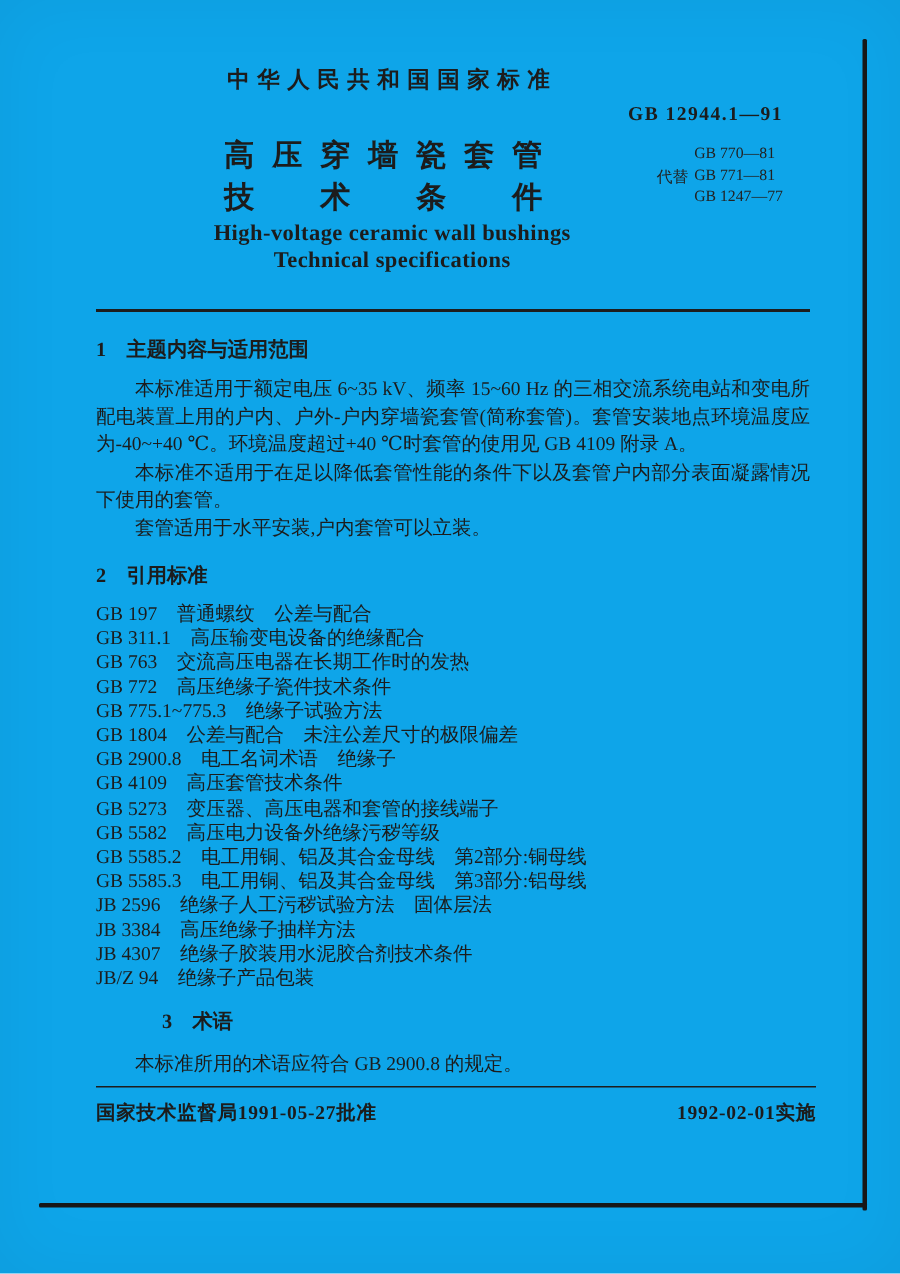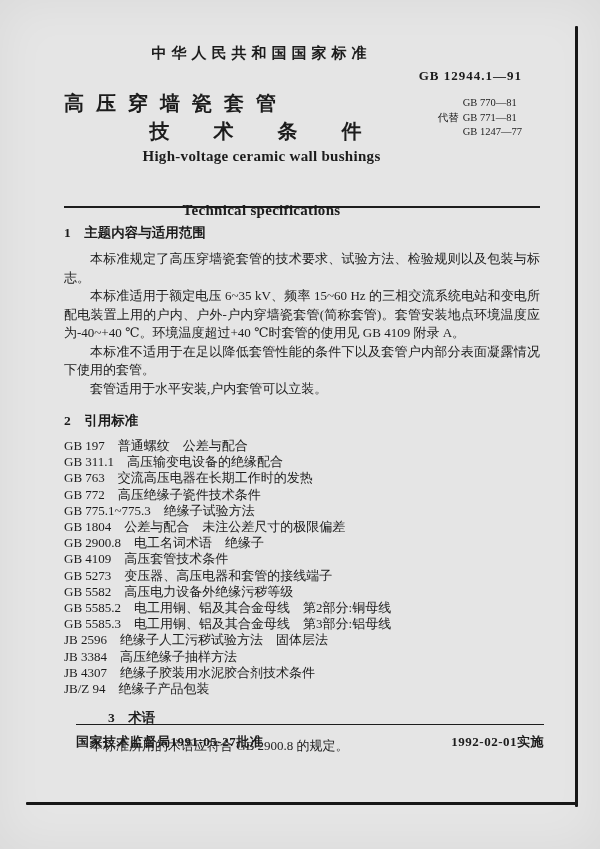--- a/index.html
+++ b/index.html
@@ -1,79 +1,79 @@
 <!DOCTYPE html>
 <html><head>
 <meta charset="utf-8">
 <style>
   html,body { margin:0; padding:0; background:#ffffff; }
   .page {
     position:relative;
     width:600px; height:849px;
-    background:#e5e5e5;
+    background:#0ea5e9;
     box-shadow: inset 0 0 50px rgba(0,0,0,0.05);
     font-family:"Liberation Serif","DejaVu Serif",serif;
     color:#1c1c1c;
     overflow:hidden;
   }
   .content { padding:44px 60px 0 64px; }
 
   
   .header { position:relative; height:150px; }
   .std-label {
     position:absolute; top:0; left:0; width:395px;
     text-align:center; font-weight:bold; font-size:15px; letter-spacing:5px;
     white-space:nowrap;
   }
   .std-number {
     position:absolute; top:24px; right:18px;
     font-size:13px; font-weight:bold; letter-spacing:1px;
   }
   .title-cn-1 {
     position:absolute; top:46px; left:0; width:395px;
-    text-align:left; font-size:20px; font-weight:bold; letter-spacing:12px;
+    text-align:center; font-size:20px; font-weight:bold; letter-spacing:12px;
     white-space:nowrap;
   }
   .title-cn-2 {
     position:absolute; top:74px; left:0; width:395px;
     text-align:center; font-size:20px; font-weight:bold; letter-spacing:12px;
     white-space:nowrap;
   }
   .replaces {
     position:absolute; top:52px; right:18px;
     display:flex; align-items:center; gap:4px;
     font-size:10.5px; color:#222;
   }
   .replaces-lines { display:flex; flex-direction:column; line-height:1.4; }
   .title-en-1, .title-en-2 {
     position:absolute; left:0; width:395px;
     text-align:center; font-size:15px; font-weight:bold; letter-spacing:0.3px;
   }
   .title-en-1 { top:104px; }
-  .title-en-2 { top:122px;margin-top:36px; }
+  .title-en-2 { top:122px; }
 
   .rule { margin-top:12px; border-top:2px solid #1d1d1d; height:0; }
 
   
   .sec-heading {
     margin:16px 0 8px 0; font-size:13.5px; font-weight:bold; white-space:pre-wrap;
   }
   .para {
     margin:0; font-size:13px; line-height:18.5px; text-indent:2em;
     text-align:justify; white-space:pre-wrap;
   }
   .refs { margin-top:2px; }
   .ref-item {
     font-size:13px; line-height:16.2px; white-space:pre-wrap;
   }
   .sec-refs .sec-heading { margin-top:14px; margin-bottom:8px; }
   .sec-terms .sec-heading { margin-top:12px; margin-bottom:10px;margin-left:44px; }
 
   
-  .footer { position:absolute; left:76px; right:56px; top:724px; }
+  .footer { position:absolute; left:64px; right:56px; top:724px; }
   .footer-rule { border-top:1.5px solid #1d1d1d; height:0; }
   .footer-row {
     margin-top:8px; display:flex; justify-content:space-between;
     font-size:13px; font-weight:bold; letter-spacing:0.5px;
   }
 
   
   .edge-right {
     position:absolute; top:26px; bottom:42px; right:22px; width:3px;
     background:#171717; border-radius:1px;
@@ -103,21 +103,20 @@
         </span>
       </div>
       <div class="title-en-1">High-voltage ceramic wall bushings</div>
       <div class="title-en-2">Technical specifications</div>
     </div>
 
     <div class="rule"></div>
 
     <div class="sec-scope">
       <div class="sec-heading">1　主题内容与适用范围</div>
-      <p class="para">本标准规定了高压穿墙瓷套管的技术要求、试验方法、检验规则以及包装与标志。</p>
       <p class="para">本标准适用于额定电压 6~35 kV、频率 15~60 Hz 的三相交流系统电站和变电所配电装置上用的户内、户外-户内穿墙瓷套管(简称套管)。套管安装地点环境温度应为-40~+40 ℃。环境温度超过+40 ℃时套管的使用见 GB 4109 附录 A。</p>
       <p class="para">本标准不适用于在足以降低套管性能的条件下以及套管户内部分表面凝露情况下使用的套管。</p>
       <p class="para">套管适用于水平安装,户内套管可以立装。</p>
     </div>
 
     <div class="sec-refs">
       <div class="sec-heading">2　引用标准</div>
       <div class="refs">
         <div class="ref-item">GB 197　普通螺纹　公差与配合</div>
         <div class="ref-item">GB 311.1　高压输变电设备的绝缘配合</div>

